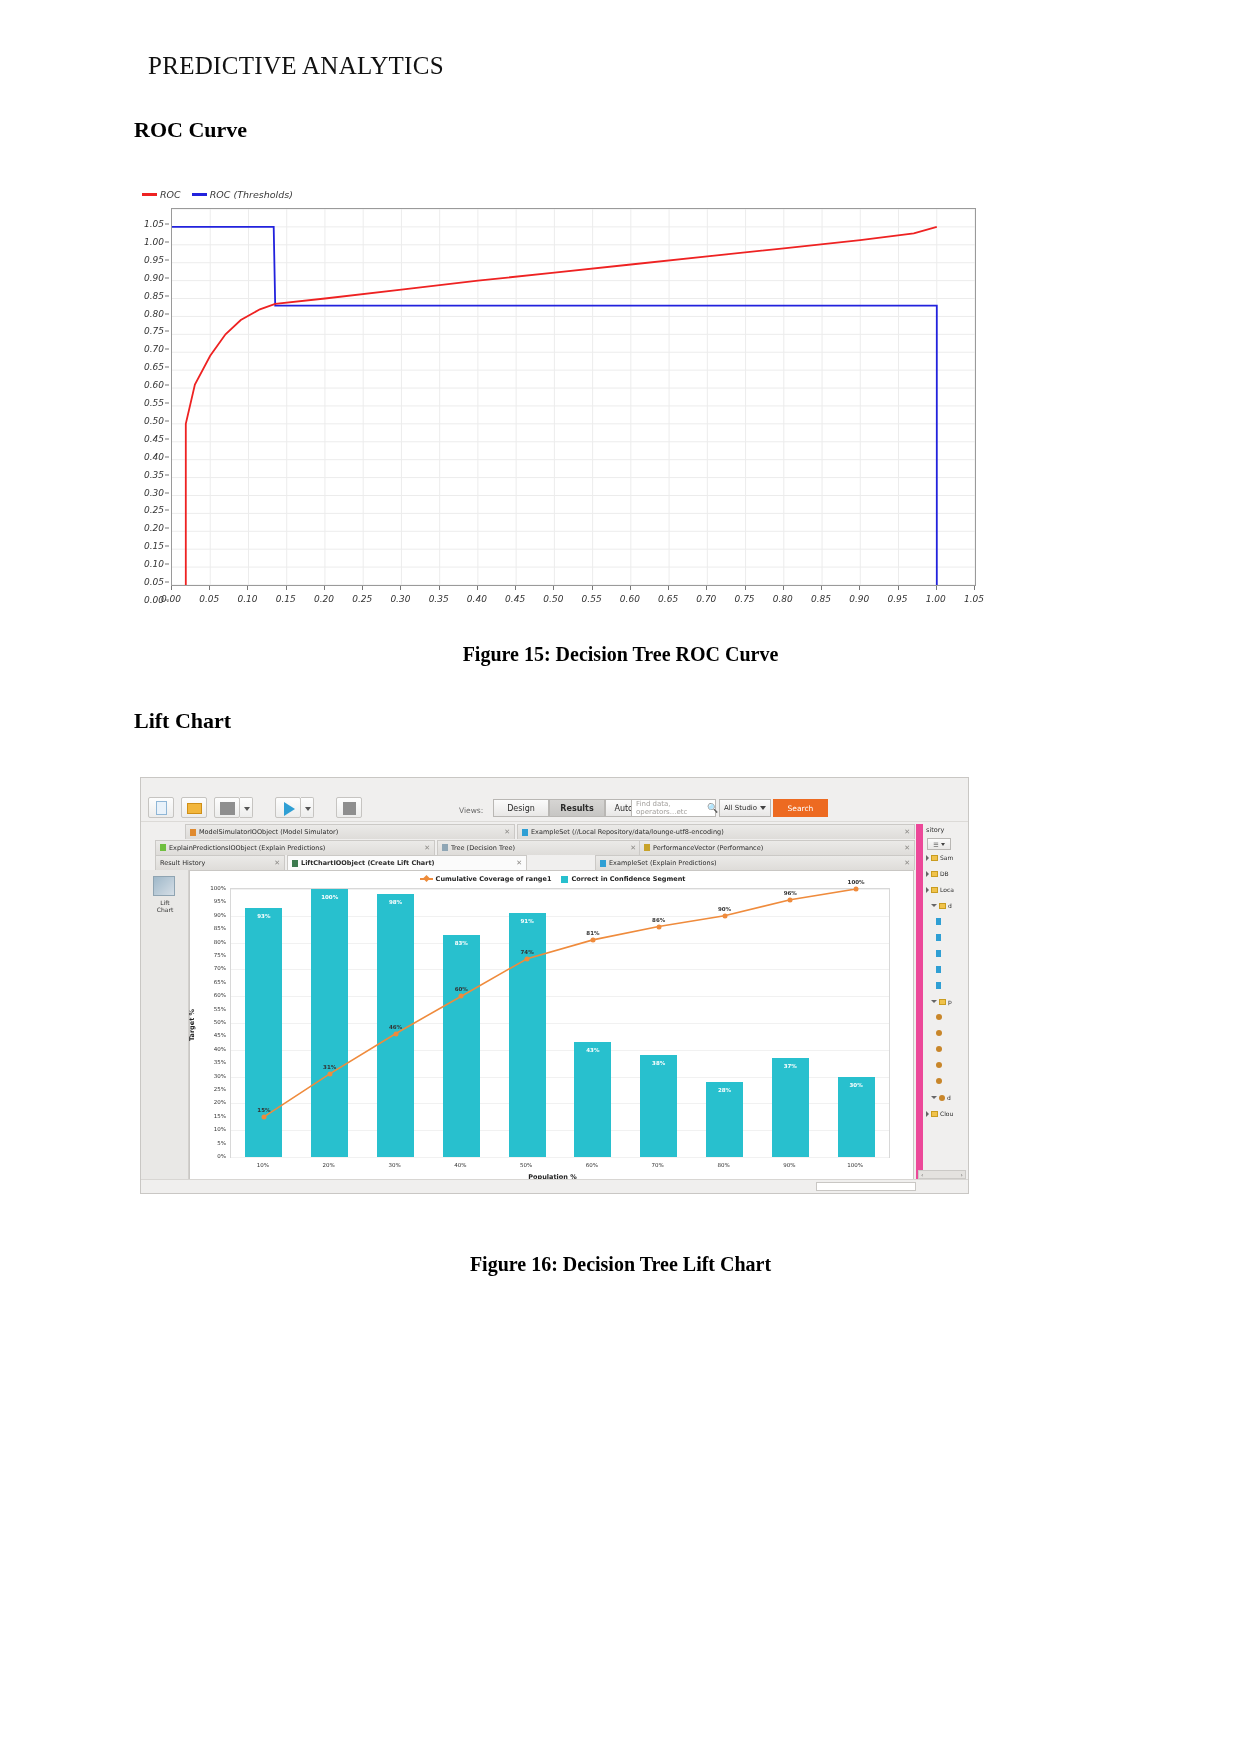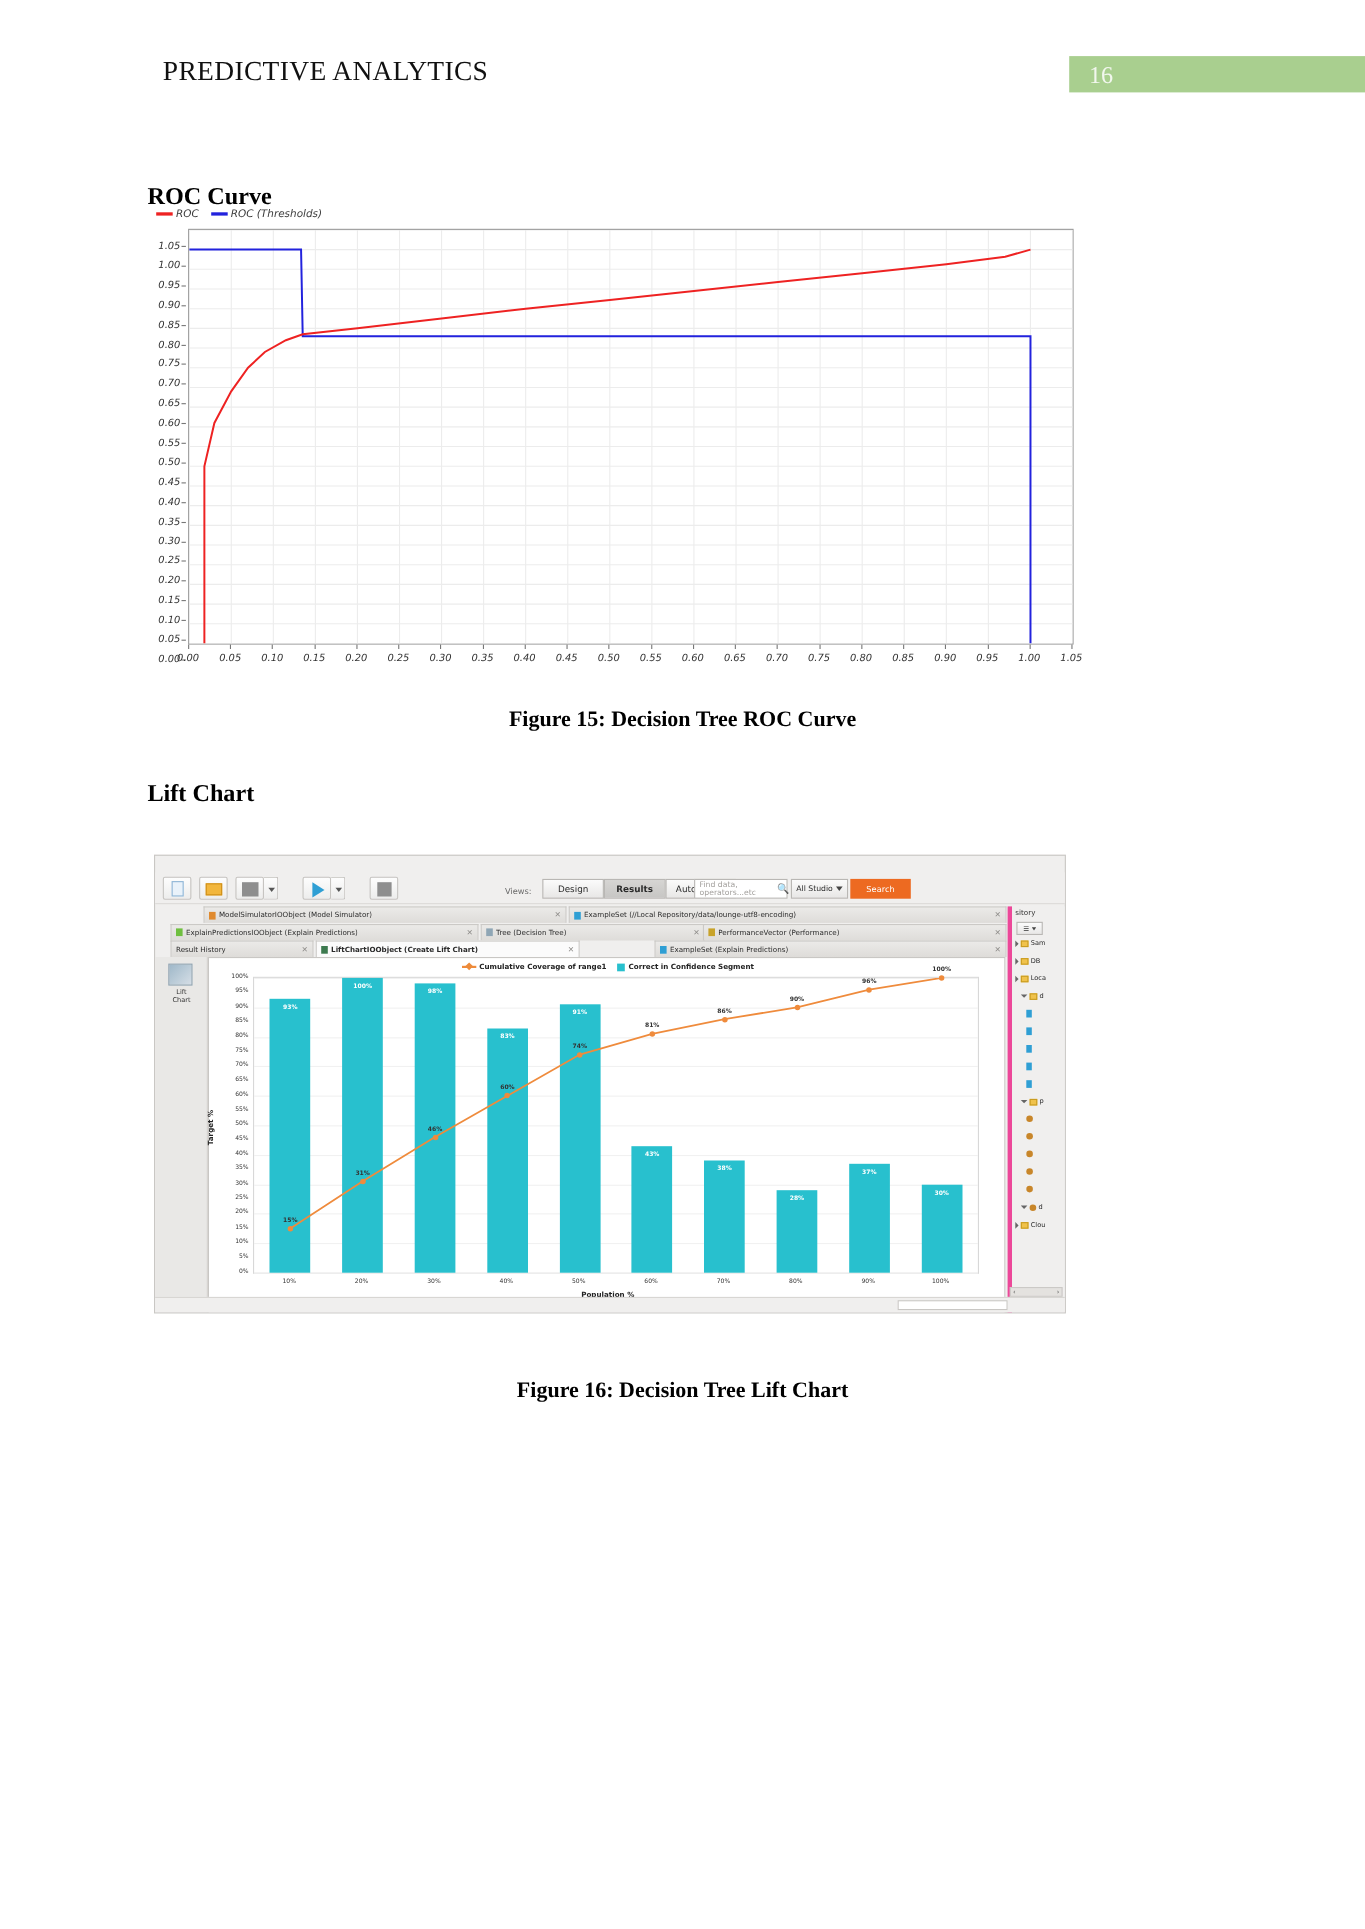--- a/index.html
+++ b/index.html
@@ -26,21 +26,21 @@
     position:absolute; left:18px; top:4px;
     font-family:"Liberation Serif", serif;
     font-size:22px; color:#f2f7ee;
   }
   
   .section-heading {
     position:absolute;
     font-family:"Liberation Serif", serif;
     font-weight:bold; font-size:22px; color:#000;
   }
-  #h-roc  { left:134px; top:117px;margin-top:48px; }
+  #h-roc  { left:134px; top:117px; }
   #h-lift { left:134px; top:708px; }
   .figure-caption {
     position:absolute; width:1241px; text-align:center;
     font-family:"Liberation Serif", serif;
     font-weight:bold; font-size:20px; color:#000;
   }
   #cap-15 { top:643px; }
   #cap-16 { top:1253px; }
 
   
@@ -160,21 +160,21 @@
     background:linear-gradient(#ebeae8,#dedcd9);
     border:1px solid #cbc9c6; border-bottom:none;
     display:flex; align-items:center; gap:3px; padding:0 4px;
     font-size:6.5px; color:#2b2b2b; white-space:nowrap;
   }
   .rm-tab.active { background:#fbfbfb; font-weight:bold; }
   .rm-tab .tab-x { margin-left:auto; color:#8d8b88; font-size:7px; }
   .tab-ico { width:6px; height:7px; flex:none; }
   #rm-rightpanel {
     position:absolute; right:0; top:46px; width:52px; height:371px;
-    background:#f0efee; border-left:4px solid #ec4899;
+    background:#f0efee; border-left:7px solid #ec4899;
     font-size:6px; color:#333;text-align:center;
   }
   #rm-rp-title { position:absolute; left:3px; top:2px; font-size:6.5px; }
   #rm-rp-menu {
     position:absolute; left:4px; top:14px; width:24px; height:12px;
     border:1px solid #b9b7b4; background:linear-gradient(#fbfbfb,#e8e7e6);
     font-size:6px; display:flex; align-items:center; justify-content:center; gap:2px;
   }
   .rp-row {
     position:absolute; left:3px; display:flex; align-items:center; gap:2px;
@@ -267,23 +267,20 @@
     background:#e4e2df; border:1px solid #cbc9c6;
     display:flex; align-items:center; justify-content:space-between;
     font-size:6px; color:#555; padding:0 2px;
   }
 </style>
 </head>
 <body>
 
 <div id="doc-header">
   <div id="header-title">PREDICTIVE ANALYTICS</div>
-  <div id="page-badge">
-    <span>16</span>
-  </div>
 </div>
 
 <div class="section-heading" id="h-roc">ROC Curve</div>
 
 <div id="roc-chart">
   <div id="roc-legend">
       <div class="leg-item">
         <span class="leg-swatch" style="background: rgb(238, 34, 34);"></span>
         <span>ROC</span>
       </div>

